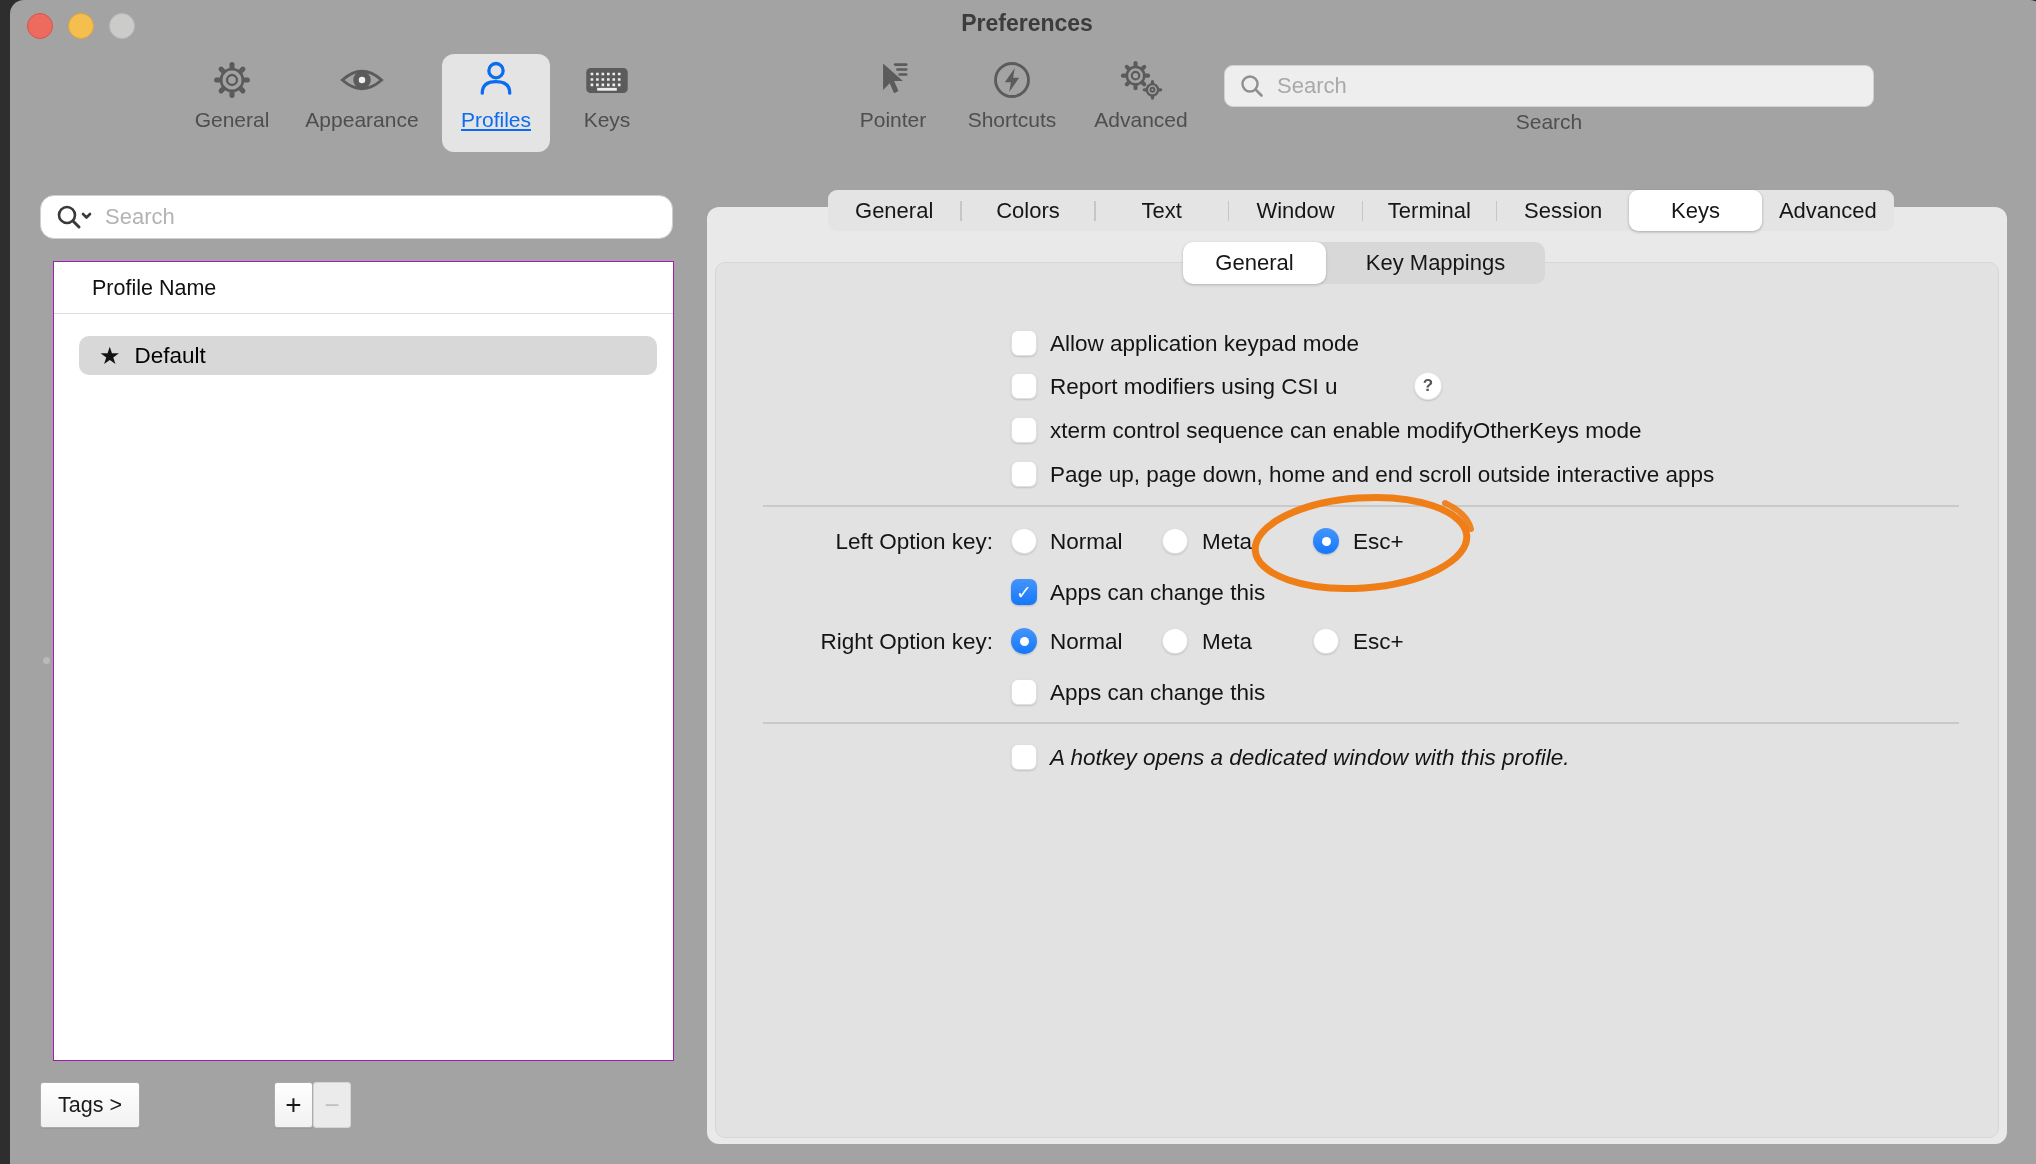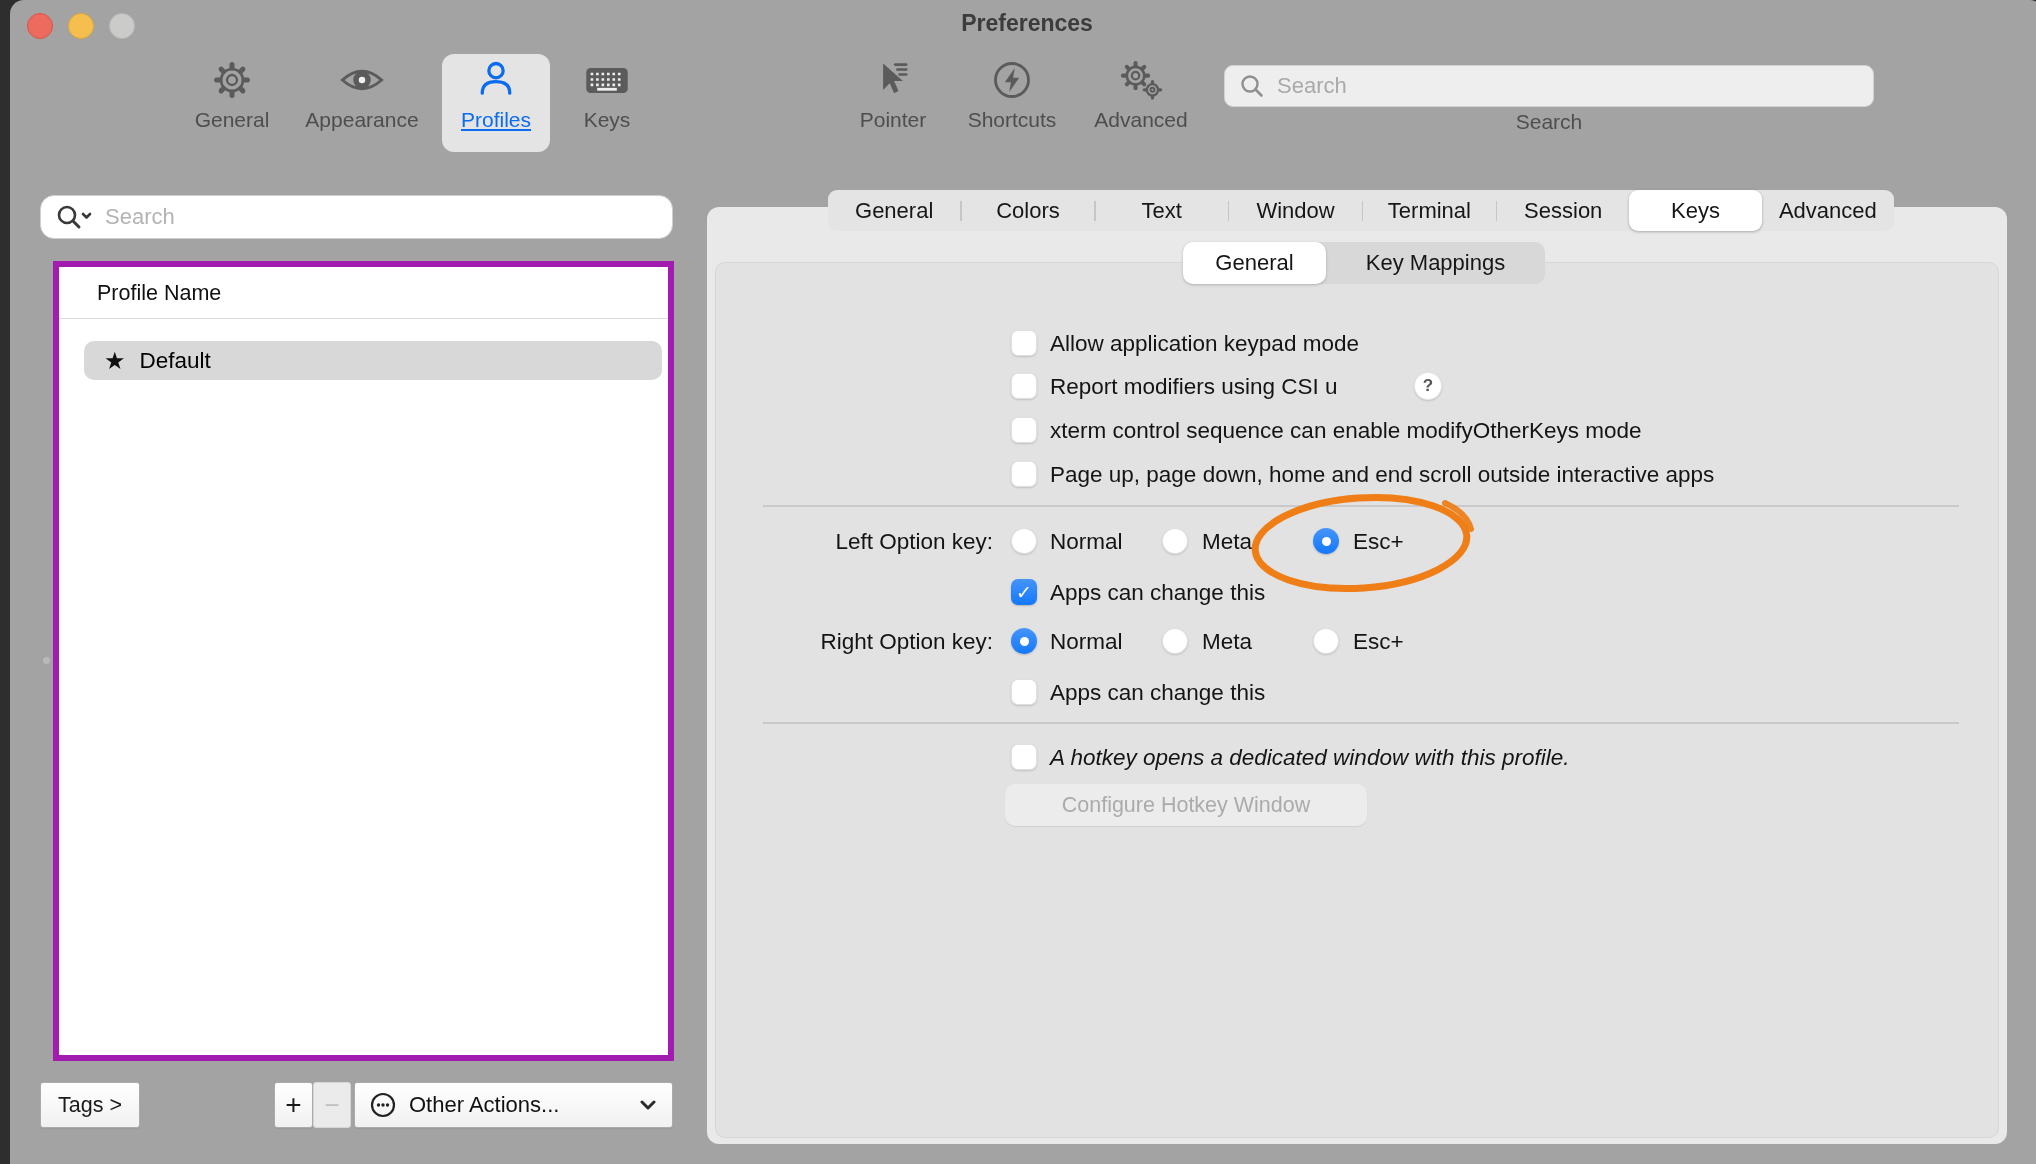--- a/index.html
+++ b/index.html
@@ -27,21 +27,21 @@
   .tb-search input::placeholder{color:#a9a9a9;}
   .tb-search-caption{position:absolute;left:1214px;top:110px;width:650px;text-align:center;
     font-size:21px;color:#4f4f4f;}
   
   .sb-search{position:absolute;left:30px;top:195px;width:633px;height:44px;box-sizing:border-box;
     background:#fff;border:1.5px solid #cfcfcf;border-radius:14px;display:flex;align-items:center;}
   .sb-search input{border:none;outline:none;background:transparent;font-size:22px;color:#333;
     width:520px;font-family:inherit;}
   .sb-search input::placeholder{color:#b3b3b3;}
   .listbox{position:absolute;left:43px;top:261px;width:621px;height:800px;box-sizing:border-box;
-    background:#fff;border:6px solid #a21caf;}
+    background:#fff;border:1px solid #a21caf;}
   .list-header{position:absolute;left:38px;top:14px;font-size:21.5px;color:#111;}
   .list-hdiv{position:absolute;left:0;top:51px;width:100%;height:1px;background:#dcdcdc;}
   .profile-row{position:absolute;left:25px;top:74px;width:578px;height:39px;background:#d8d8d8;
     border-radius:10px;display:flex;align-items:center;}
   .profile-row .star{font-size:24px;color:#111;margin-left:20px;font-family:"DejaVu Sans",sans-serif;}
   .profile-row .nm{font-size:22.5px;color:#000;margin-left:14px;}
   .edge-dot{position:absolute;left:33px;top:657px;width:7px;height:7px;border-radius:50%;background:#b9b9b9;}
   .btn{position:absolute;box-sizing:border-box;background:linear-gradient(#ffffff,#f1f1f1);
     border:1px solid #ababab;border-radius:3px;display:flex;align-items:center;justify-content:center;
     font-size:21.5px;color:#1a1a1a;box-shadow:0 1px 1px rgba(0,0,0,.06);cursor:default;}
@@ -236,36 +236,20 @@
     <div class="profile-row">
       <span class="star">★</span>
       <span class="nm">Default</span>
     </div>
   </div>
   <div class="edge-dot"></div>
 
   <div class="btn" style="left:30px;top:1082px;width:100px;height:46px;">Tags &gt;</div>
   <div class="btn" style="left:264px;top:1082px;width:39px;height:46px;font-size:28px;">+</div>
   <div class="btn dis" style="left:303px;top:1082px;width:38px;height:46px;font-size:26px;">−</div>
-  <div class="btn" style="left:344px;top:1082px;width:319px;height:46px;justify-content:flex-start;">
-    <span style="margin-left:14px;display:flex;">
-      <svg class="icon" width="28" height="28" viewBox="0 0 28 28">
-        <circle cx="14" cy="14" r="11" stroke="#222" stroke-width="2.2" fill="none"></circle>
-        <circle cx="9.5" cy="14" r="1.7" fill="#222"></circle>
-          <circle cx="14" cy="14" r="1.7" fill="#222"></circle>
-          <circle cx="18.5" cy="14" r="1.7" fill="#222"></circle>
-      </svg>
-      </span>
-    <span class="oa-label">Other Actions...</span>
-    <span class="oa-chev">
-      <svg class="icon" width="16" height="10" viewBox="0 0 16 10">
-        <polyline points="2,2 8,8 14,2" stroke="#2b2b2b" stroke-width="3" fill="none" stroke-linecap="round" stroke-linejoin="round"></polyline>
-      </svg>
-      </span>
-  </div>
 
   <div class="pane"></div>
   <div class="inner"></div>
 
   <div class="tabbar">
     <div class="tab">General</div>
     <div class="tabsep"></div>
     <div class="tab">Colors</div>
     <div class="tabsep"></div>
     <div class="tab">Text</div>
@@ -320,20 +304,19 @@
   <div class="radio" style="left:1303px;top:628px;"></div>
   <div class="lbl" style="left:1343px;top:628px;">Esc+</div>
 
   <div class="cb" style="left:1001px;top:679px;"></div>
   <div class="lbl" style="left:1040px;top:679px;">Apps can change this</div>
 
   <div class="cdiv" style="top:722px;"></div>
 
   <div class="cb" style="left:1001px;top:744px;"></div>
   <div class="lbl" style="left:1040px;top:744px;font-style:italic;">A hotkey opens a dedicated window with this profile.</div>
-  <div class="cfg-btn">Configure Hotkey Window</div>
 
   <svg class="annotation" width="264" height="132" viewBox="0 0 264 132">
     <ellipse cx="132" cy="66" rx="106" ry="45" fill="none" stroke="var(--annotation)" stroke-width="7" stroke-linecap="round" transform="rotate(-4 132 66)" opacity="0.97"></ellipse>
     <path d="M216 26 Q238 36 242 52" fill="none" stroke="var(--annotation)" stroke-width="6" stroke-linecap="round" opacity="0.9"></path>
   </svg>
 
 </div>
 
 </body></html>

